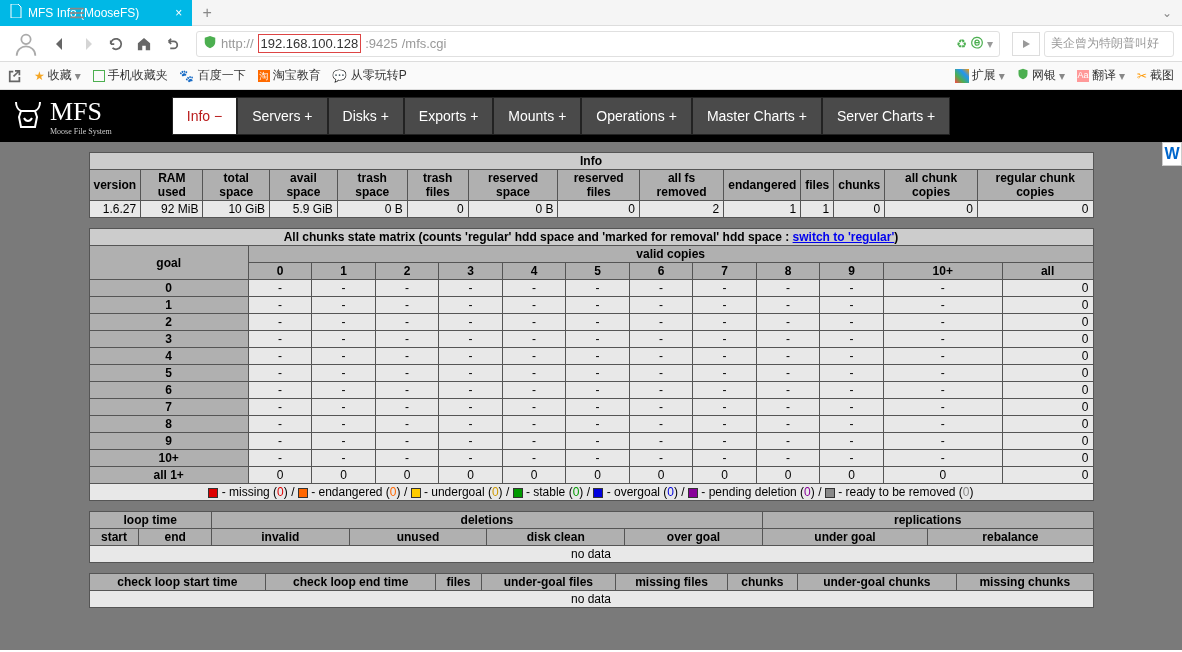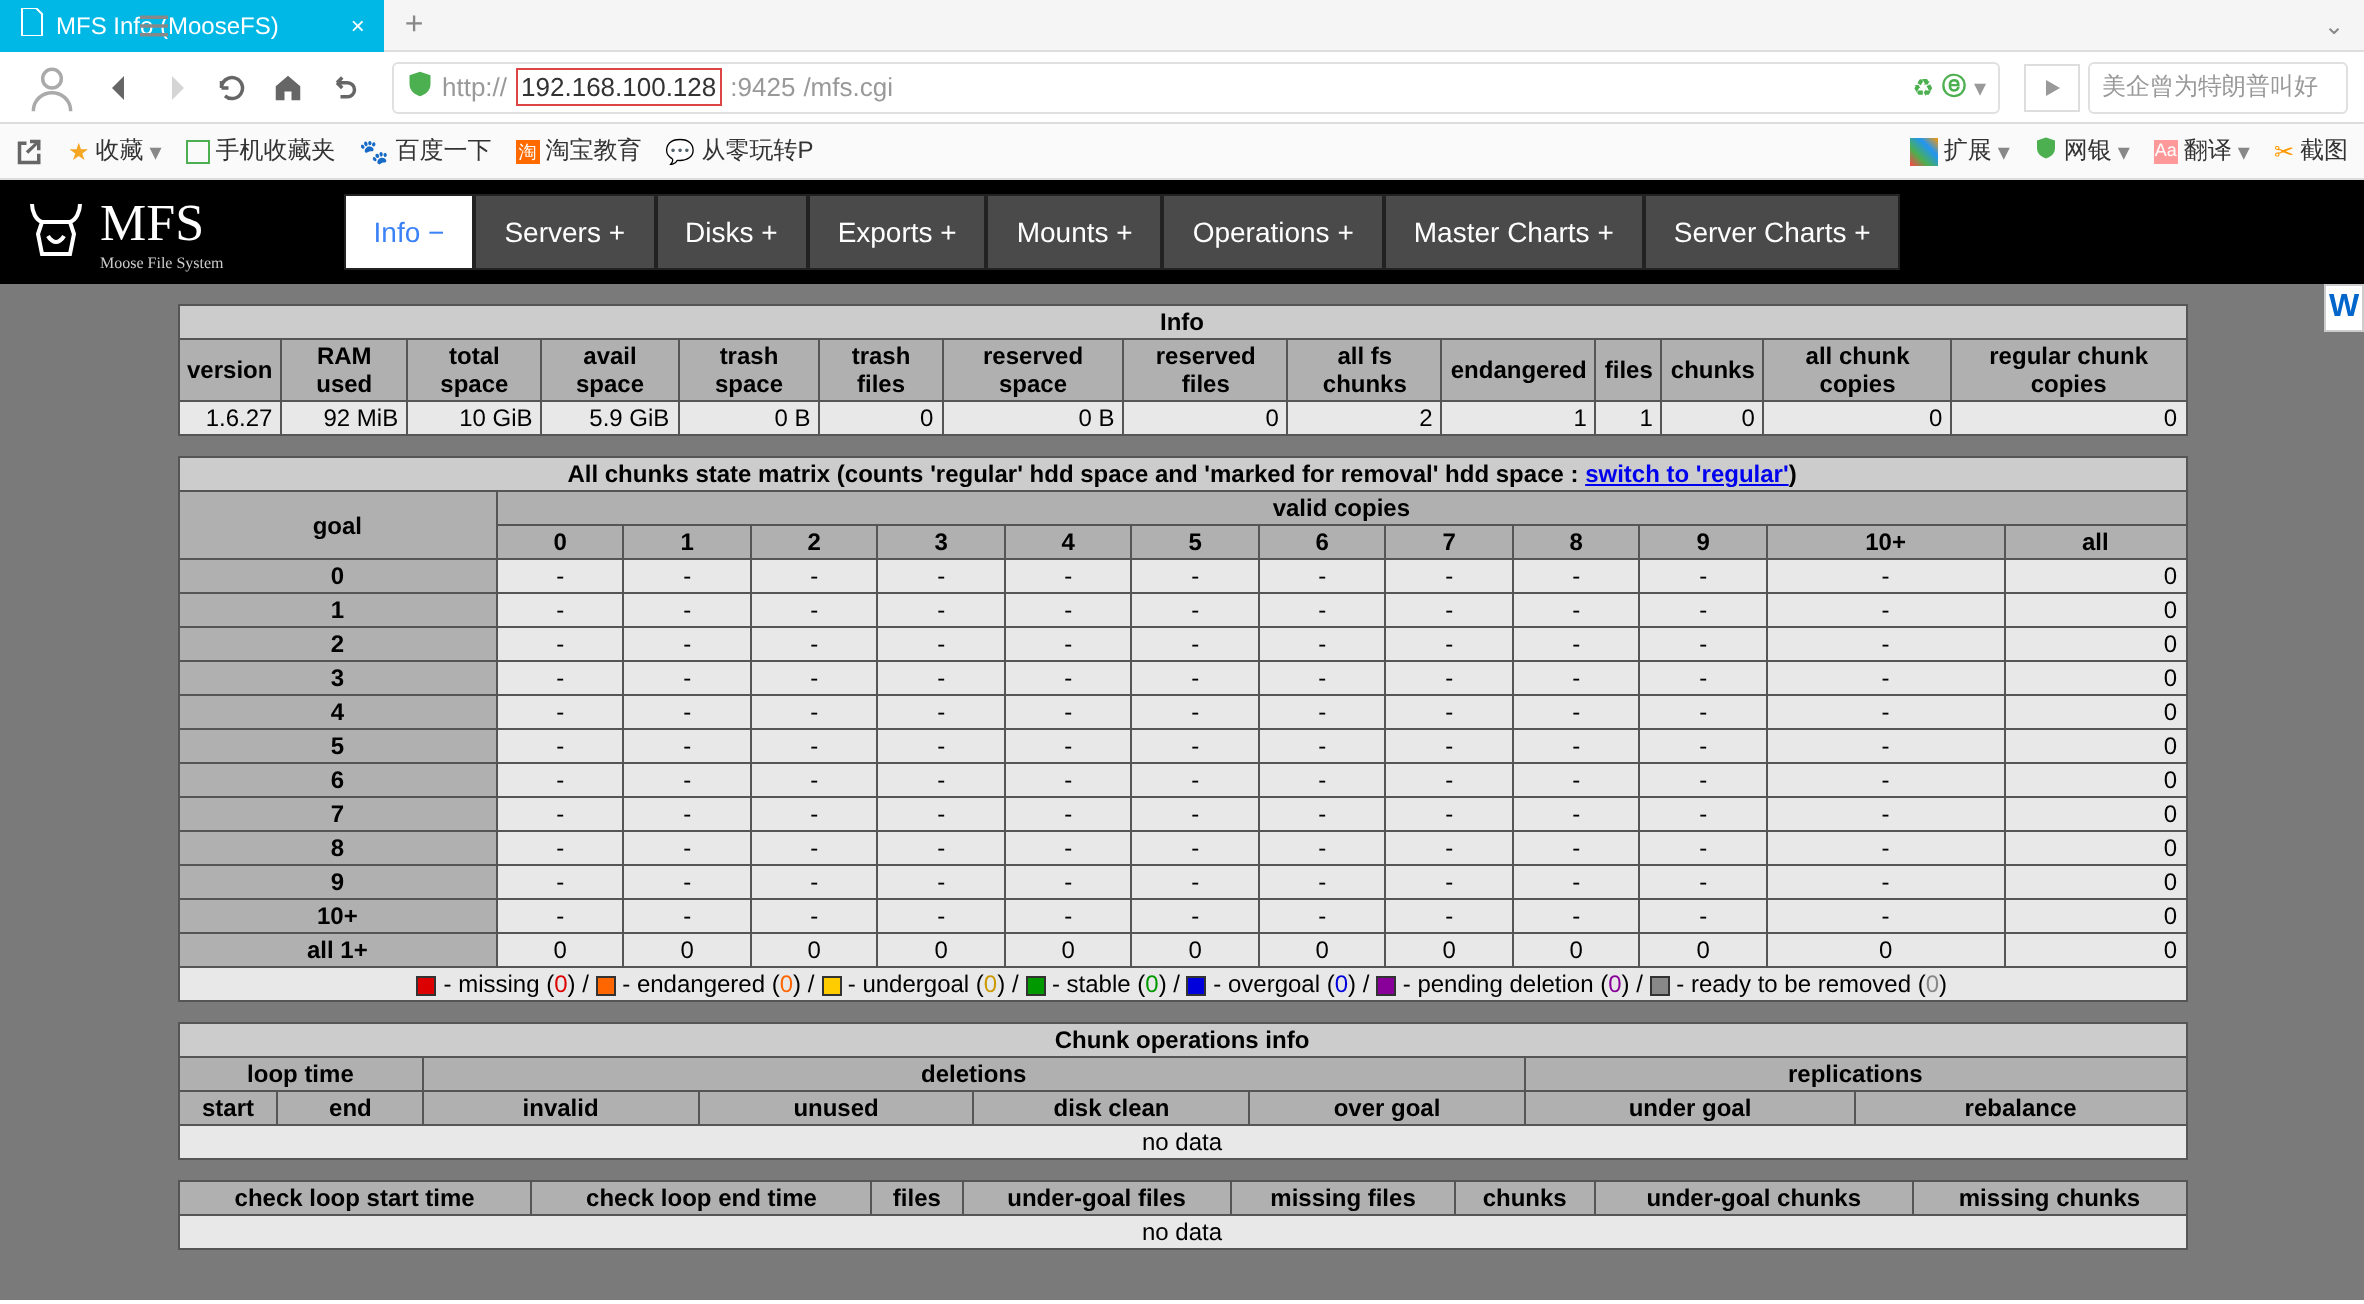--- a/index.html
+++ b/index.html
@@ -19,21 +19,21 @@
 .star{color:#f5a623}
 .sq{width:12px;height:12px;display:inline-block}
 .spacer{flex:1}
 .content{background:#7a7a7a;min-height:560px;position:relative}
 .logobar{background:#000;height:52px;display:flex;align-items:center;padding-left:10px}
 .logo{color:#fff;font-size:26px;font-family:Georgia,serif;display:flex;align-items:center;gap:4px}
 .logo-sub{font-size:8px;color:#ccc;display:block}
 .wbadge{position:absolute;right:0;top:52px;background:#fff;width:20px;height:24px;display:flex;align-items:center;justify-content:center;font-weight:bold;color:#0066cc;font-size:16px;border:1px solid #ccc}
 .menu{display:flex;margin-left:60px}
 .mitem{background:#4a4a4a;color:#fff;padding:10px 14px;border:1px solid #222;cursor:pointer;font-size:14px}
-.mitem.act{background:#fff;color:#3b82f6}
+.mitem.act{background:#fff;color:#b91c1c}
 .tbl{border-collapse:collapse;margin:10px auto 0;background:#ccc}
 .tbl th,.tbl td{border:1px solid #555;padding:1px 4px;font-size:12px;text-align:center;font-weight:normal}
 .tbl th{background:#b0b0b0;font-weight:bold}
 .tbl td{background:#e8e8e8}
 .tbl .hdr{background:#ccc;font-weight:bold}
 .tbl td.r{text-align:right}
 .legend{font-size:11px;padding:3px;text-align:center;background:#d8d8d8}
 .lsq{width:10px;height:10px;display:inline-block;border:1px solid #333;vertical-align:middle}
 a.lnk{color:#0000EE;text-decoration:underline}
 .icn{width:14px;height:14px}
@@ -202,21 +202,21 @@
         </tr>
     <tr id="info-h">
           <th>version</th>
           <th>RAM used</th>
           <th>total space</th>
           <th>avail space</th>
           <th>trash space</th>
           <th>trash files</th>
           <th>reserved space</th>
           <th>reserved files</th>
-          <th>all fs chunks</th>
+          <th>all fs removed</th>
           <th>endangered</th>
           <th>files</th>
           <th>chunks</th>
           <th>all chunk copies</th>
           <th>regular chunk copies</th>
         </tr>
     <tr id="info-r">
           <td class="r">1.6.27</td>
           <td class="r">92 MiB</td>
           <td class="r">10 GiB</td>
@@ -453,23 +453,20 @@
       <span class="lsq" style="background:#00d"></span><span> - overgoal (</span><span style="color:#00d">0</span><span>) / </span>
       <span class="lsq" style="background:#809"></span><span> - pending deletion (</span><span style="color:#809">0</span><span>) / </span>
       <span class="lsq" style="background:#888"></span><span> - ready to be removed (</span><span style="color:#888">0</span><span>)</span>
     </td>
         </tr>
   </tbody>
     </table>
 
   <table class="tbl" style="width:1005px">
     <tbody>
-        <tr>
-          <th class="hdr" colspan="8">Chunk operations info</th>
-        </tr>
     <tr>
           <th colspan="2">loop time</th>
           <th colspan="4">deletions</th>
           <th colspan="2">replications</th>
         </tr>
     <tr id="co-h">
           <th style="width: 49px;">start</th>
           <th style="width: 71px;">end</th>
           <th style="width: 135px;">invalid</th>
           <th style="width: 135px;">unused</th>

